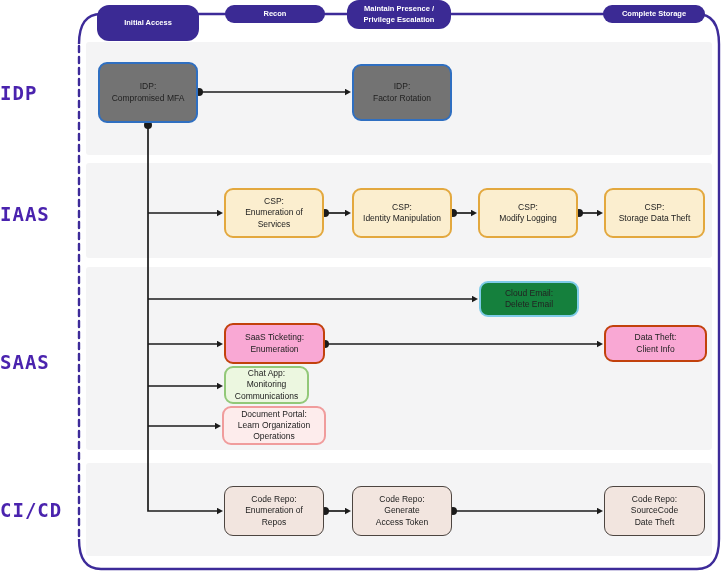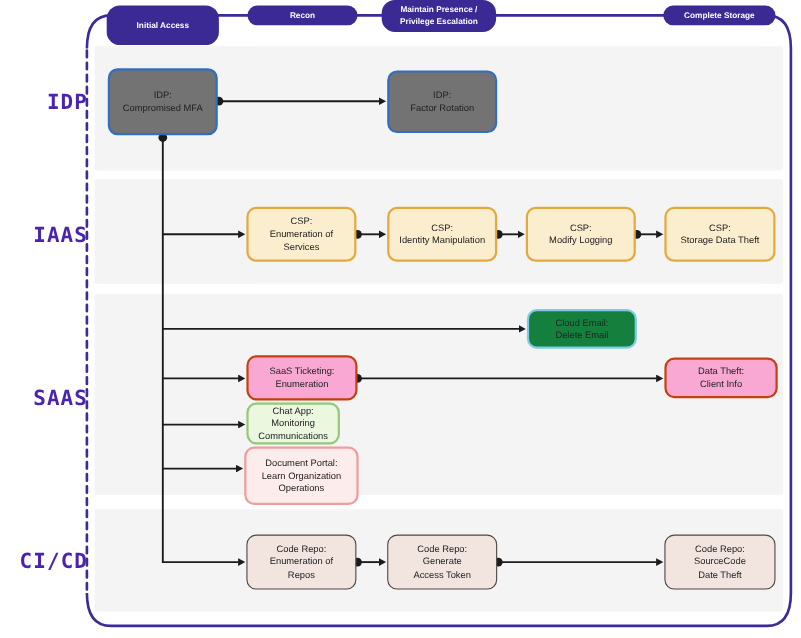--- a/index.html
+++ b/index.html
@@ -5,21 +5,21 @@
   html,body{margin:0;padding:0;background:#ffffff;}
   #canvas{
     position:relative;width:728px;height:580px;background:#ffffff;overflow:hidden;
     font-family:"Liberation Sans",sans-serif;
   }
   
   .lane{
     position:absolute;left:86px;width:626px;background:#f4f4f5;border-radius:3px;
   }
   .lane-label{
-    position:absolute;left:0;width:80px;text-align:right;
+    position:absolute;left:0;width:80px;text-align:left;
     font-family:"DejaVu Sans Mono",monospace;font-weight:bold;font-size:19px;
     color:#4a23ae;letter-spacing:1px;
   }
   
   #wires{position:absolute;left:0;top:0;width:728px;height:580px;}
   .frame{fill:none;stroke:#3d2b99;stroke-width:2.4px;}
   .dashed{stroke-dasharray:6 5;stroke-linecap:round;}
   .edge{fill:none;stroke:#1b1b1b;stroke-width:1.7px;}
   .dot{fill:#1b1b1b;}
   
@@ -139,21 +139,21 @@
   </div>
   <div class="node violet" style="left:604px;top:325px;width:103px;height:37px">
     <span class="node-label">Data Theft:
 Client Info</span>
   </div>
   <div class="node green" style="left:224px;top:366px;width:85px;height:38px">
     <span class="node-label">Chat App:
 Monitoring
 Communications</span>
   </div>
-  <div class="node pink" style="left:222px;top:406px;width:104px;height:53px">
+  <div class="node pink" style="left:222px;top:406px;width:104px;height:39px">
     <span class="node-label">Document Portal:
 Learn Organization
 Operations</span>
   </div>
 
   <div class="node tan" style="left:224px;top:486px;width:100px;height:50px">
     <span class="node-label">Code Repo:
 Enumeration of
 Repos</span>
   </div>

